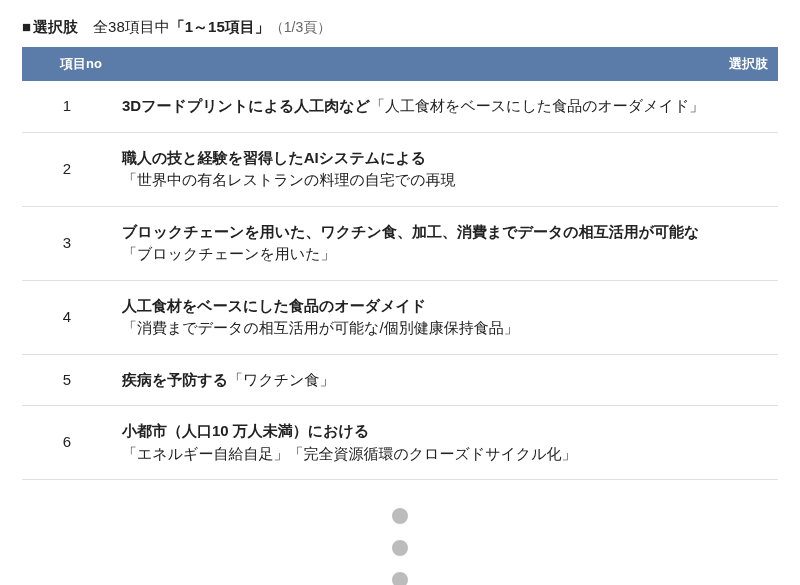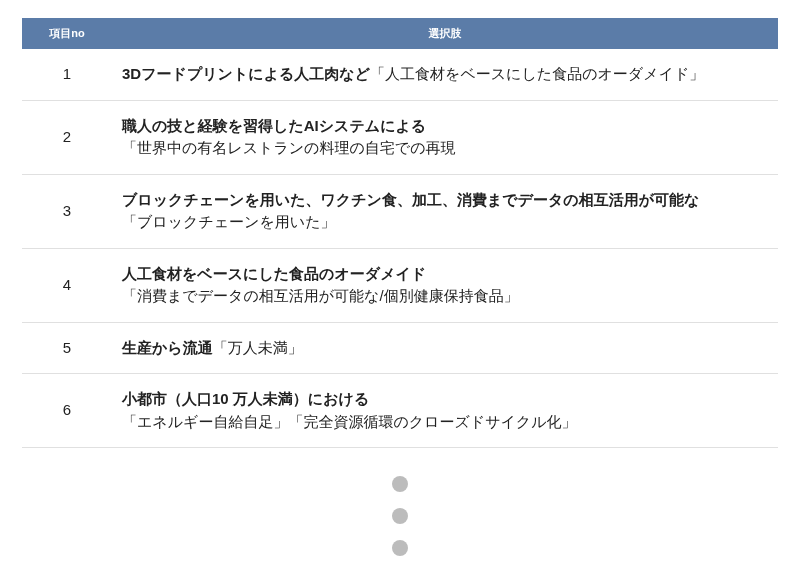--- a/index.html
+++ b/index.html
@@ -30,24 +30,24 @@
   }
   table {
     border-collapse: collapse;
     width: 100%;
   }
   thead tr {
     background: #5B7CA8;
     color: #fff;
   }
   thead th {
-    text-align: center;
+    text-align: right;
     font-weight: bold;
     padding: 8px 10px;
-    font-size: 11px;
+    font-size: 13px;
   }
   thead th.col-no {
     width: 70px;
   }
   tbody tr {
     border-bottom: 1px solid #e0e0e0;
   }
   tbody td {
     padding: 14px 10px;
     vertical-align: middle;
@@ -73,20 +73,23 @@
     background: #bcbcbc;
     border-radius: 50%;
     display: block;
     margin: 16px auto;
   }
 </style>
 </head>
 <body>
 
 <div class="page">
+  <div class="title-line">
+    <span class="sq">■</span><span class="title-main"><b>選択肢</b>　<span>全38項目中</span><b>「1～15項目」</b></span><span class="page-ind">（1/3頁）</span>
+  </div>
 
   <table>
     <thead>
       <tr>
         <th class="col-no">項目no</th>
         <th>選択肢</th>
       </tr>
     </thead>
     <tbody id="rows-body">
         <tr>
@@ -100,21 +103,21 @@
         <tr>
           <td class="col-no">3</td>
           <td><span class="opt-lead">ブロックチェーンを用いた、ワクチン食、加工、消費までデータの相互活用が可能な</span><br><span class="opt-bold">「ブロックチェーンを用いた」</span></td>
         </tr>
         <tr>
           <td class="col-no">4</td>
           <td><span class="opt-lead">人工食材をベースにした食品のオーダメイド</span><br><span class="opt-bold">「消費までデータの相互活用が可能な/個別健康保持食品」</span></td>
         </tr>
         <tr>
           <td class="col-no">5</td>
-          <td><span class="opt-lead">生産から流通</span><span class="opt-bold">「万人未満」</span></td>
+          <td><span class="opt-lead">疾病を予防する</span><span class="opt-bold">「ワクチン食」</span></td>
         </tr>
         <tr>
           <td class="col-no">6</td>
           <td><span class="opt-lead">小都市（人口10 万人未満）における</span><br><span class="opt-bold">「エネルギー自給自足」「完全資源循環のクローズドサイクル化」</span></td>
         </tr>
       </tbody>
   </table>
 
   <div class="ellipsis-dots">
     <span class="dot"></span>

